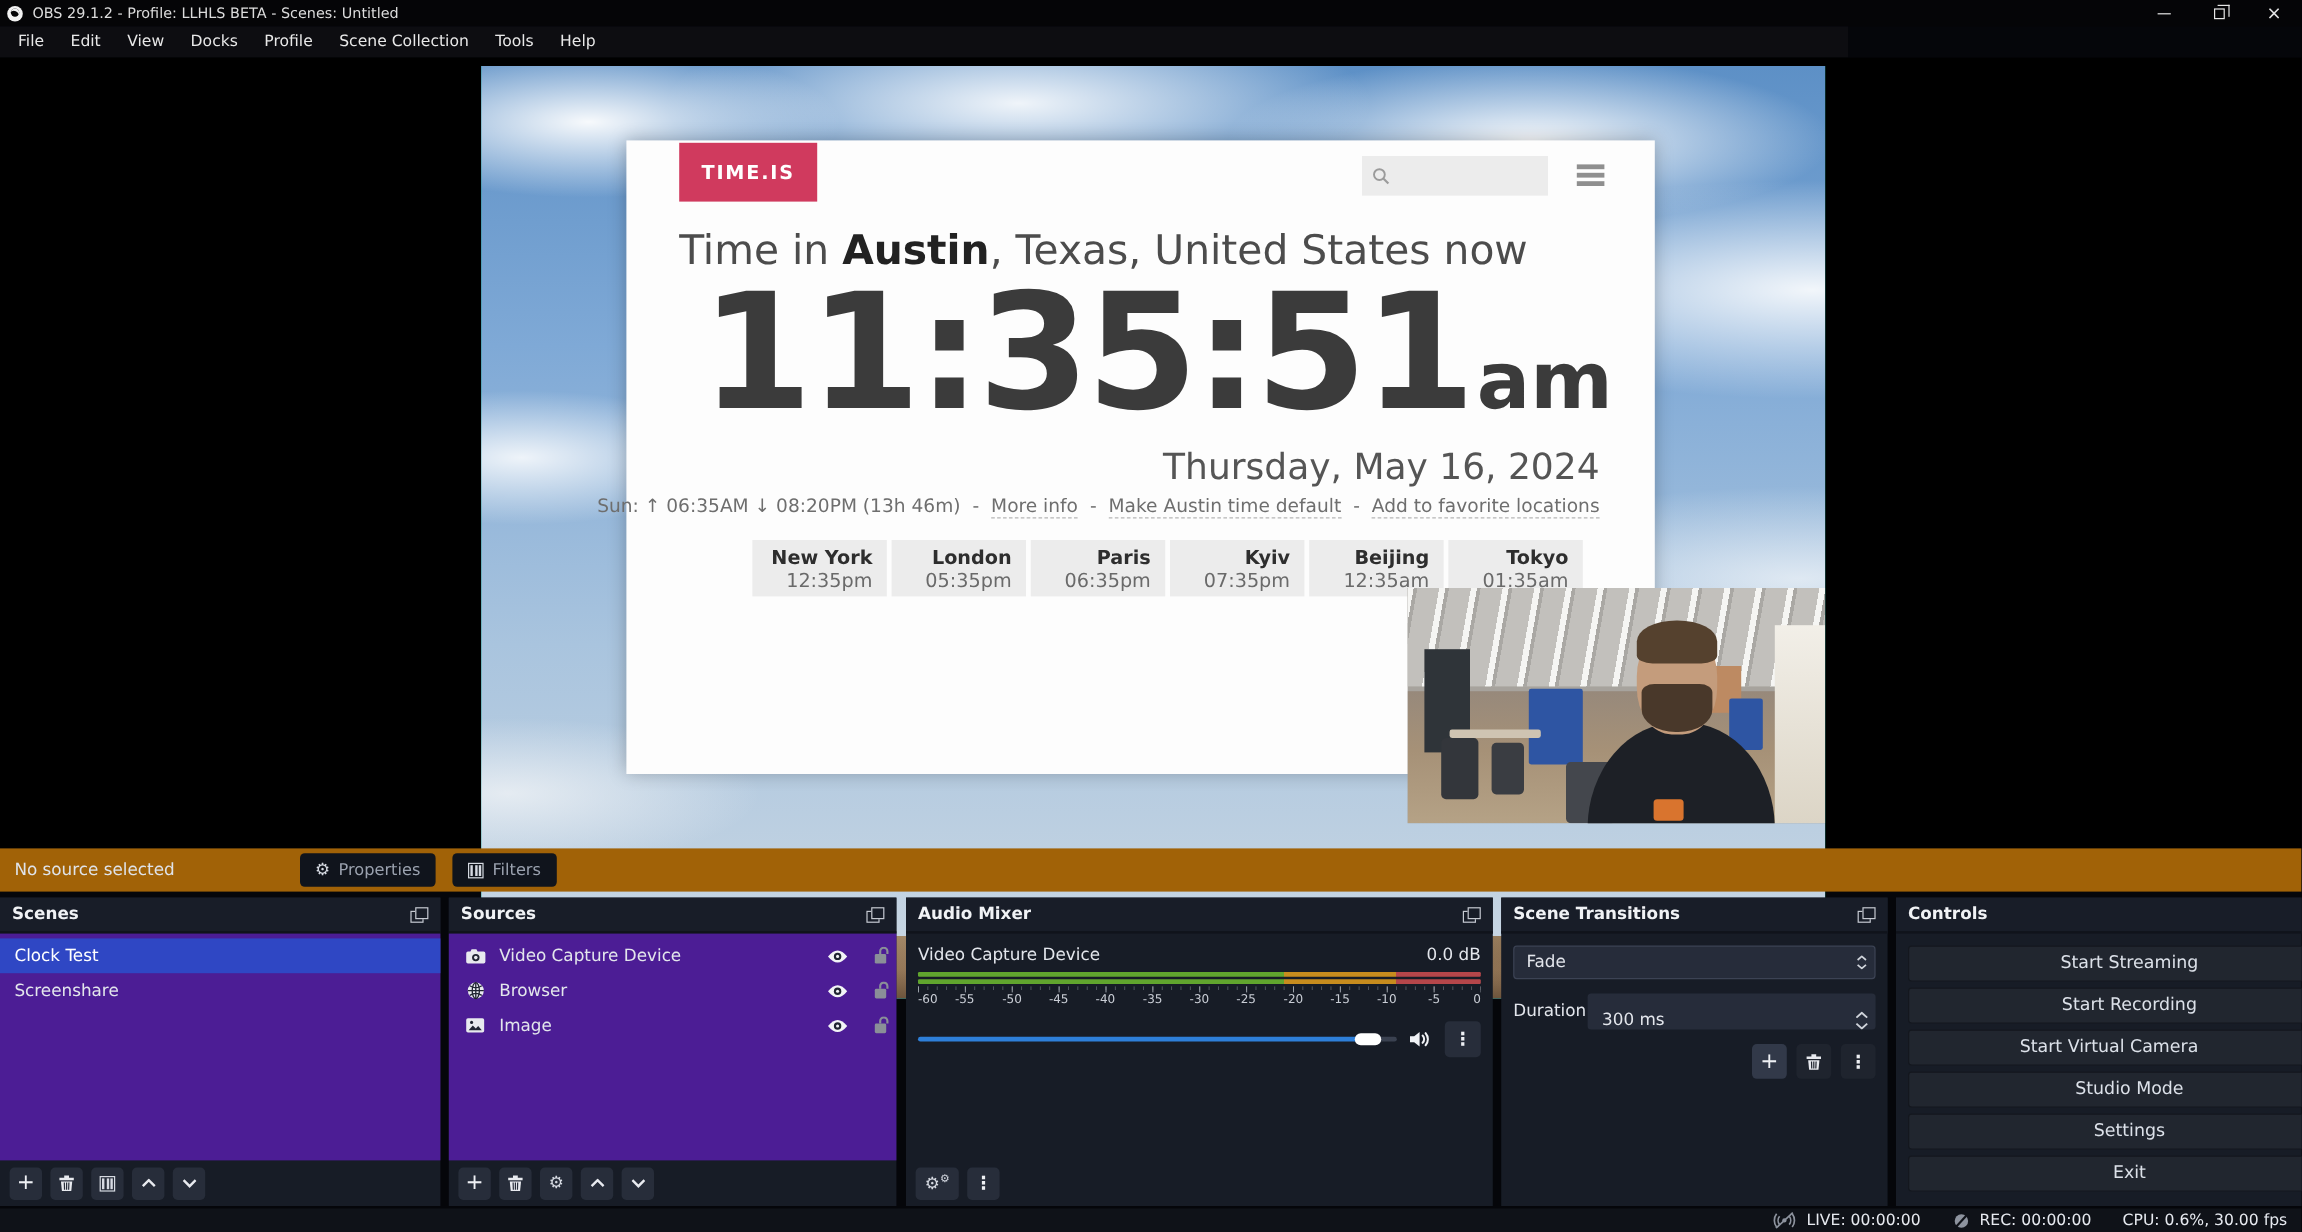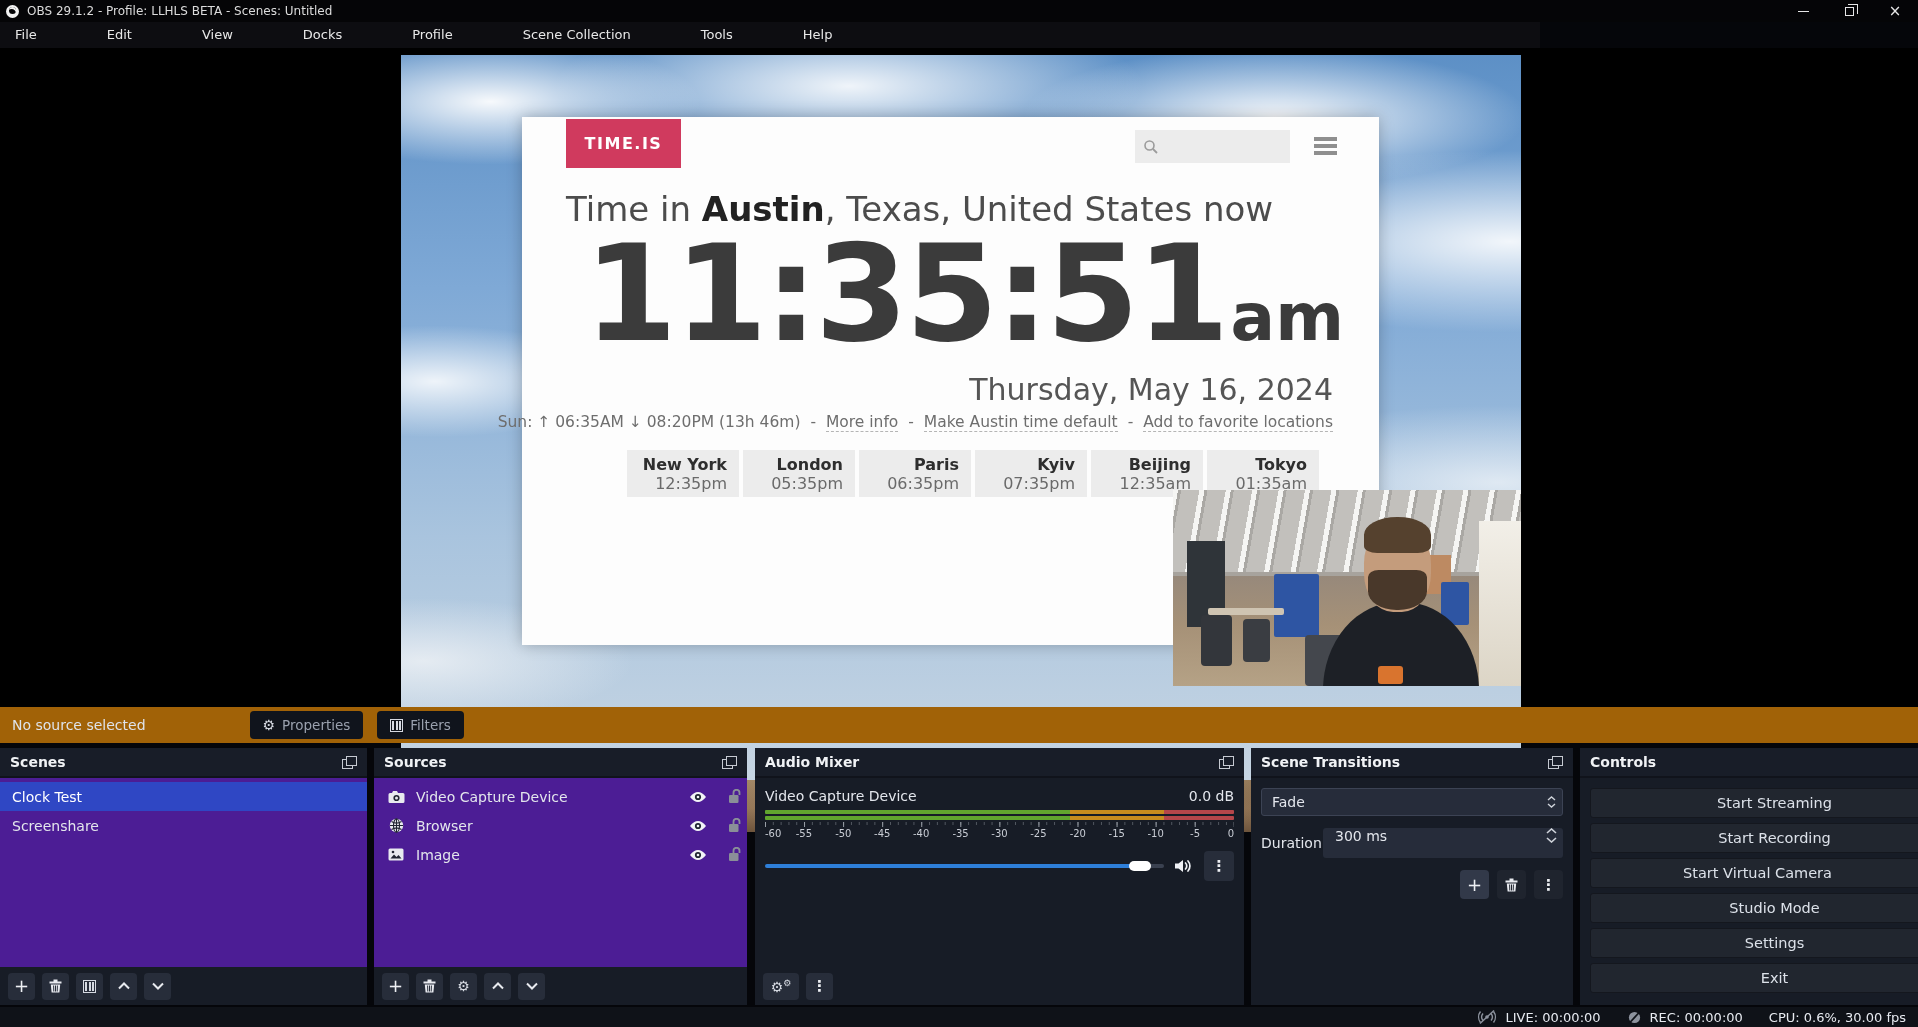--- a/index.html
+++ b/index.html
@@ -17,21 +17,21 @@
   .win-controls { margin-left:auto; display:flex; height:22px; }
   .win-btn { width:46px; height:22px; display:flex; align-items:center; justify-content:center; color:#e6e6e6; }
   .glyph-min { width:11px; height:1px; background:#e6e6e6; }
   .glyph-restore { width:9px; height:9px; border:1px solid #e6e6e6; position:relative; }
   .glyph-restore::before { content:""; position:absolute; left:2px; top:-4px; width:9px; height:9px;
                            border:1px solid #e6e6e6; border-left:none; border-bottom:none; }
   .glyph-close { font-size:15px; line-height:1; }
 
   
   .menubar { position:absolute; left:0; top:22px; width:1540px; height:26px; background:#0d0d11;
-             display:flex; align-items:center; padding-left:4px;gap:48px; }
+             display:flex; align-items:center; padding-left:4px; }
   .menu-item { font-size:13px; color:#e8e8e8; padding:0 11px; line-height:26px; }
 
   
   .preview-wrap { position:absolute; left:0; top:48px; width:1918px; height:659px; background:#000; }
   .canvas { position:absolute; left:401px; top:7px; width:1120px; height:777px; background:#14b8a6; overflow:hidden; }
   .sky { position:absolute; inset:0;
     background:
       radial-gradient(ellipse 300px 90px at 8% 6%,  rgba(255,255,255,.95), rgba(255,255,255,0) 70%),
       radial-gradient(ellipse 420px 110px at 40% 4%, rgba(255,255,255,.9),  rgba(255,255,255,0) 70%),
       radial-gradient(ellipse 360px 100px at 78% 8%, rgba(255,255,255,.95), rgba(255,255,255,0) 70%),
@@ -155,21 +155,21 @@
   .mixer-dots { width:30px; height:30px; }
 
   
   .trans-body { padding:10px; }
   .select { height:28px; background:#262c3a; border:1px solid #3c4354; border-radius:3px;
             display:flex; align-items:center; font-size:14px; color:#e3e6ec; }
   .select-label { padding-left:10px; }
   .select-arrows { margin-left:auto; width:22px; display:flex; flex-direction:column; align-items:center; gap:2px; }
   .duration-row { display:flex; align-items:center; margin-top:12px; }
   .duration-label { font-size:14px; color:#e3e6ec; width:62px; }
-  .spinbox { flex:1; height:30px; background:#262c3a; border-radius:3px; display:flex; align-items:flex-start;
+  .spinbox { flex:1; height:30px; background:#262c3a; border-radius:3px; display:flex; align-items:flex-end;
              font-size:14px; color:#e3e6ec;gap:24px; }
   .spin-value { padding-left:12px; }
   .spin-arrows { margin-left:auto; width:24px; display:flex; flex-direction:column; align-items:center; gap:3px; }
   .trans-toolbar { display:flex; justify-content:flex-end; gap:8px; margin-top:12px; }
   .trans-toolbar .icon-btn { width:29px; height:29px; }
   .btn-light { background:#323949; }
   .btn-dark { background:#1f242e; }
 
   
   .controls-body { padding:10px; display:flex; flex-direction:column; gap:5px; }

